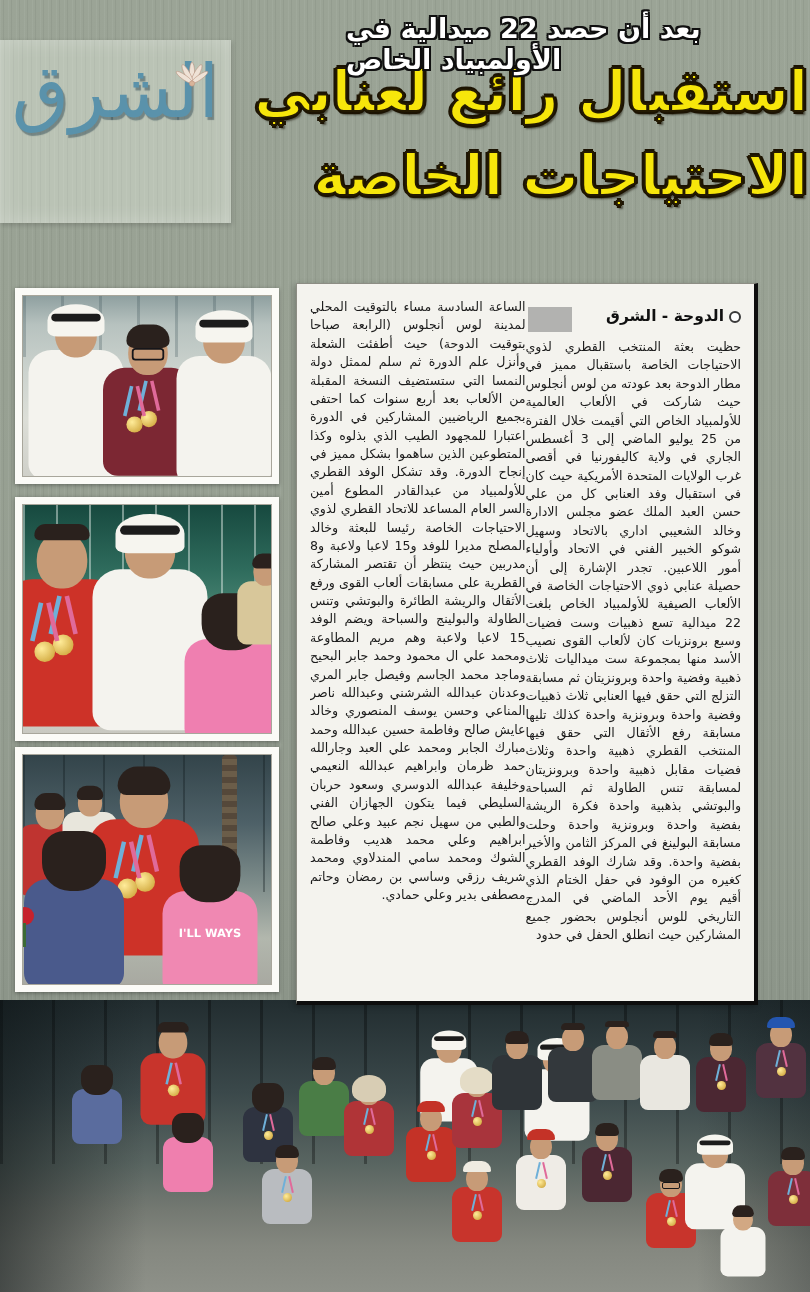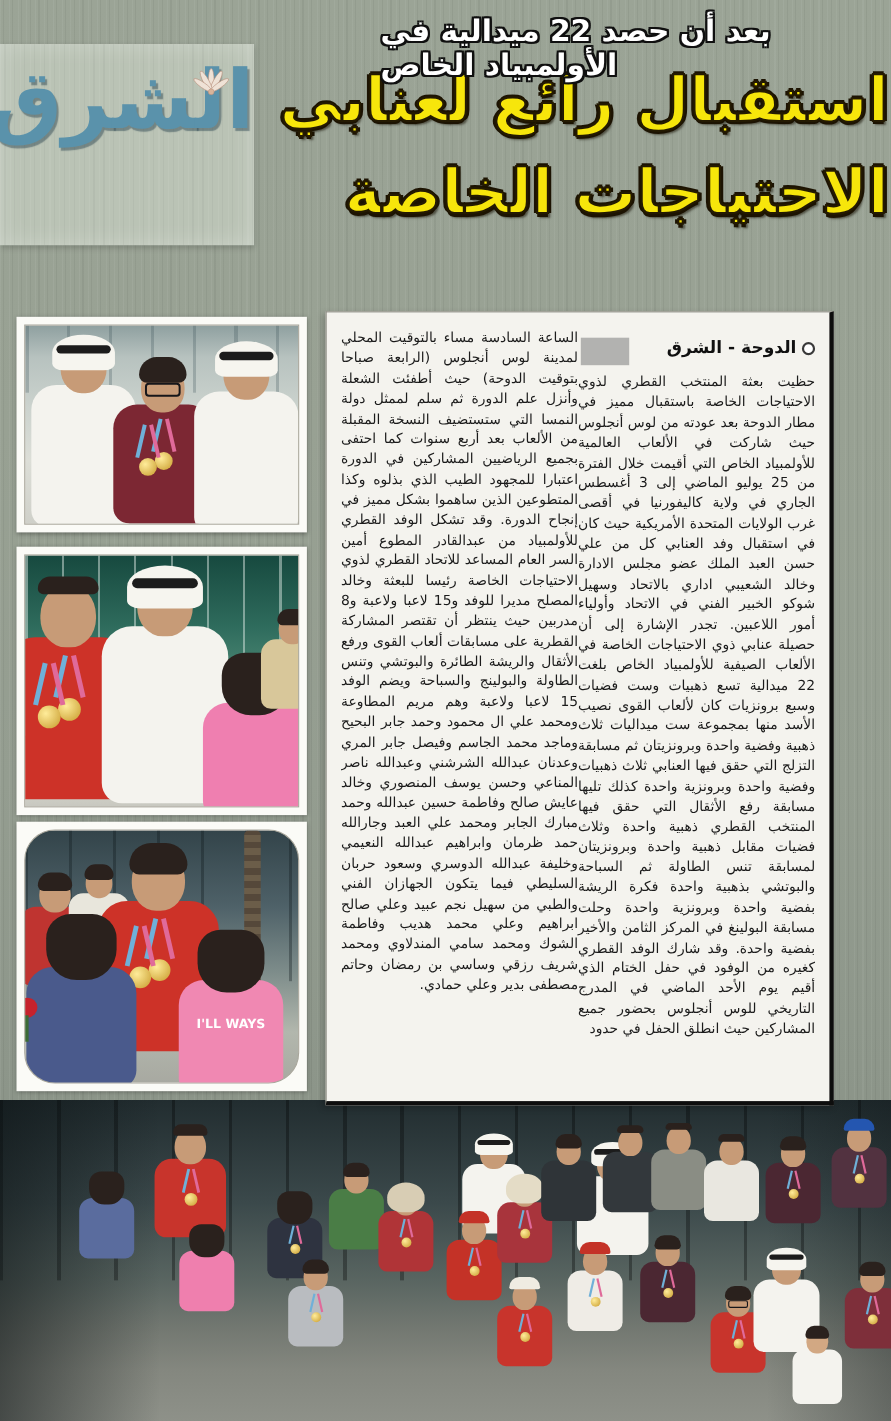--- a/index.html
+++ b/index.html
@@ -21,21 +21,21 @@
   }
   .logo-panel{
     position:absolute;left:0;top:40px;width:231px;height:183px;z-index:2;
     background:#bac3b5;
     box-shadow:inset 0 0 22px rgba(255,255,255,.28),1px 2px 5px rgba(0,0,0,.18);
   }
   .logo-panel::before{content:"";position:absolute;inset:0;
     background:repeating-linear-gradient(90deg,rgba(255,255,255,.06) 0 1px,transparent 1px 4px,rgba(0,0,0,.035) 4px 5px,transparent 5px 9px);}
   .logo-text{
     position:relative;z-index:1;direction:rtl;text-align:center;margin-top:2px;
-    font-size:74px;font-weight:bold;color:#5a92ab;line-height:1.35;
+    font-size:74px;font-weight:normal;color:#5a92ab;line-height:1.35;
     text-shadow:2px 3px 1px rgba(32,58,72,.45);
   }
   .palm-emblem{position:absolute;top:20px;right:22px;width:34px;height:30px;z-index:2;}
   .headline{
     position:absolute;top:50px;left:226px;right:2px;z-index:3;
     direction:rtl;font-weight:bold;font-size:56px;line-height:1.5;
     color:#f7e60b;-webkit-text-stroke:2px #241a02;
     text-shadow:-3px 0 #1c1302,3px 0 #1c1302,0 3px #1c1302,0 -3px #1c1302,2px 4px 2px rgba(20,14,0,.55);
   }
   
@@ -57,21 +57,21 @@
   .scene{position:relative;width:100%;height:100%;overflow:hidden;border:1px solid #a8a69b;box-sizing:border-box;}
   .photo1{top:288px;width:264px;height:196px;}
   .photo2{top:497px;width:264px;height:244px;}
   .photo3{top:747px;width:264px;height:245px;}
   .scene1{background:linear-gradient(180deg,#8fa0a0 0%,#b7c2bf 16%,#ccd3ce 42%,#dcded7 68%,#cfd0c9 100%);}
   .scene1::before{content:"";position:absolute;top:0;left:0;right:0;height:34%;
     background:repeating-linear-gradient(90deg,rgba(60,82,88,.28) 0 3px,transparent 3px 38px);}
   .scene2{background:linear-gradient(180deg,#17493f 0%,#2e6b5c 28%,#55907c 55%,#a9bfad 76%,#d6d6cd 90%,#c8c8c0 100%);}
   .scene2::before{content:"";position:absolute;top:0;left:0;right:0;height:72%;
     background:repeating-linear-gradient(90deg,rgba(235,243,238,.45) 0 2px,transparent 2px 33px);}
-  .scene3{background:linear-gradient(180deg,#33444a 0%,#4e6168 30%,#7d8c8a 56%,#b2b7ad 80%,#a8a9a1 100%);border-radius:28px;}
+  .scene3{background:linear-gradient(180deg,#33444a 0%,#4e6168 30%,#7d8c8a 56%,#b2b7ad 80%,#a8a9a1 100%);}
   .scene3::before{content:"";position:absolute;top:0;left:0;right:0;height:60%;
     background:repeating-linear-gradient(90deg,rgba(15,25,28,.35) 0 2px,transparent 2px 40px);}
   .scene3 .palm-trunk{position:absolute;right:34px;top:0;width:15px;height:62%;
     background:repeating-linear-gradient(0deg,#6b5d49 0 6px,#55483a 6px 12px);border-radius:4px;}
   
   .group-photo{position:absolute;left:0;top:1000px;width:810px;height:292px;z-index:1;overflow:hidden;
     background:linear-gradient(180deg,#222d30 0%,#3b494b 32%,#596561 56%,#747972 72%,#84877f 84%,#8e9189 100%);}
   .group-photo::before{content:"";position:absolute;top:0;left:0;right:0;height:56%;
     background:repeating-linear-gradient(90deg,rgba(0,0,0,.32) 0 3px,transparent 3px 52px);}
   .group-photo::after{content:"";position:absolute;inset:0;

